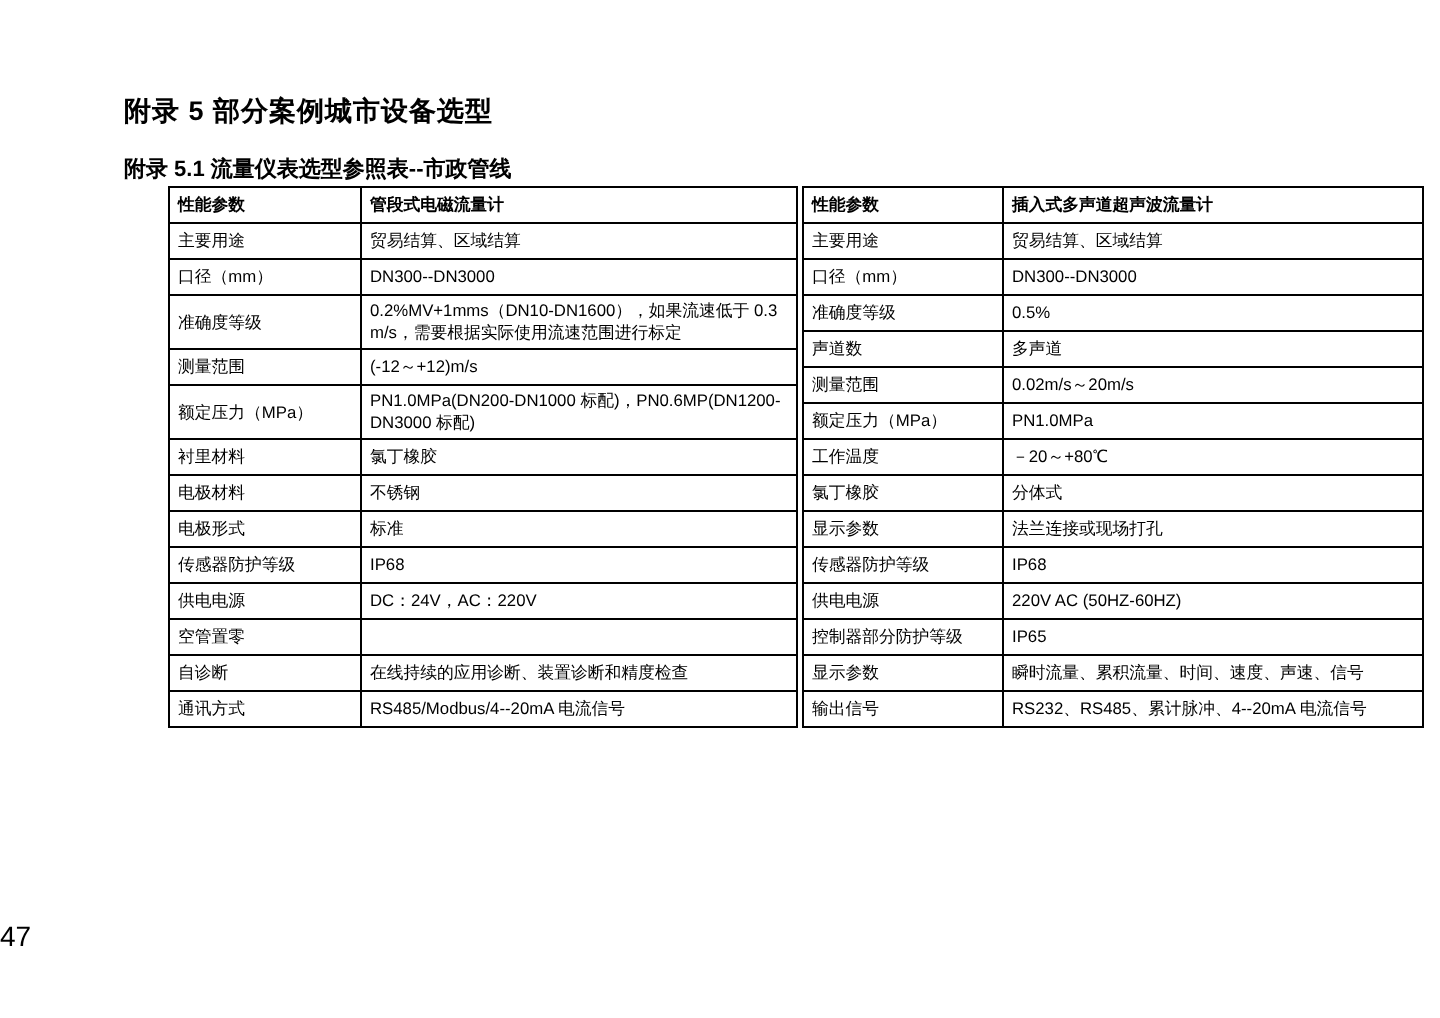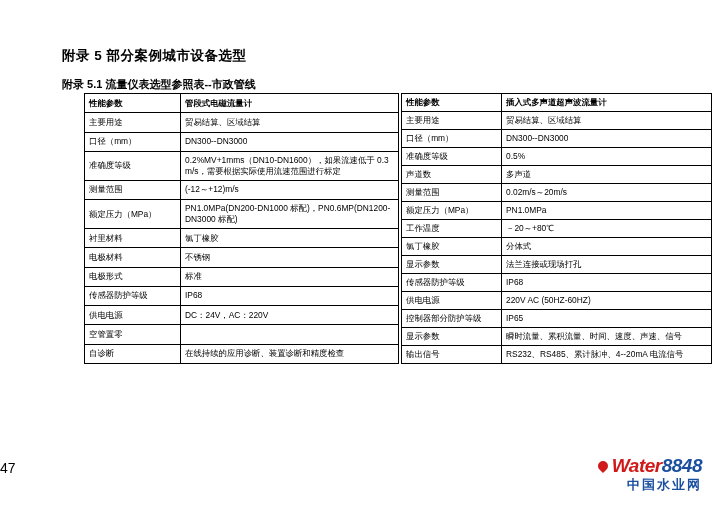--- a/index.html
+++ b/index.html
@@ -185,20 +185,24 @@
           <td class="c1">DC：24V，AC：220V</td>
         </tr>
         <tr>
           <td class="c0 lbl">空管置零</td>
           <td class="c1"></td>
         </tr>
         <tr>
           <td class="c0 lbl">自诊断</td>
           <td class="c1">在线持续的应用诊断、装置诊断和精度检查</td>
         </tr>
+        <tr>
+          <td class="c0 lbl">通讯方式</td>
+          <td class="c1">RS485/Modbus/4--20mA 电流信号</td>
+        </tr>
       </tbody>
     </table>
 
     <table class="right">
       <tbody>
         <tr>
           <td class="c0 hdr">性能参数</td>
           <td class="c1 hdr">插入式多声道超声波流量计</td>
         </tr>
         <tr>
@@ -257,20 +261,14 @@
           <td class="c0 lbl">输出信号</td>
           <td class="c1">RS232、RS485、累计脉冲、4--20mA 电流信号</td>
         </tr>
       </tbody>
     </table>
 
   </div>
 
   <div class="page-num">47</div>
 
-  <div class="watermark">
-    <div class="wm-line1">
-      <span class="wm-drop"></span><span>Water</span><span class="blue">8848</span>
-    </div>
-    <div class="wm-line2">中国水业网</div>
-  </div>
 
 </div>
 
 </body></html>

